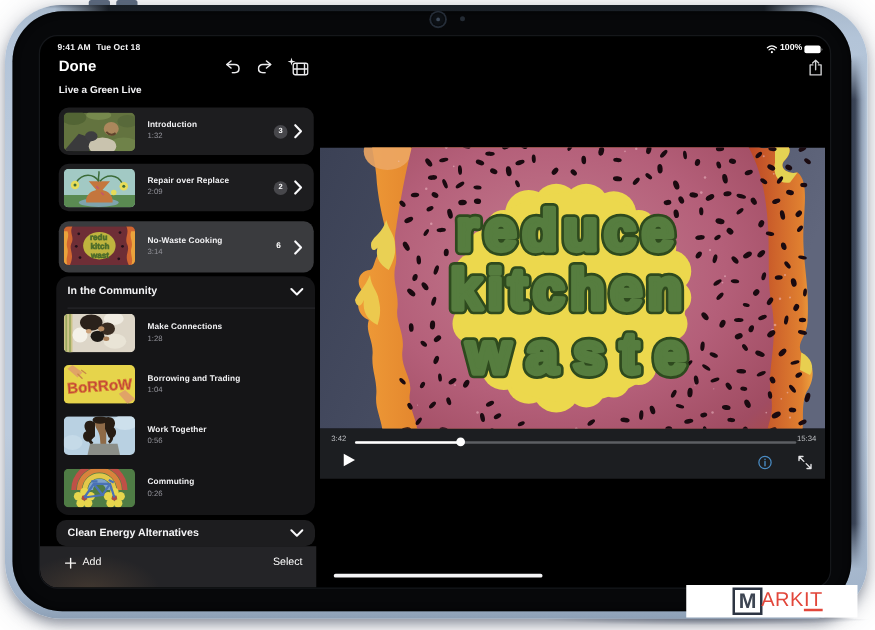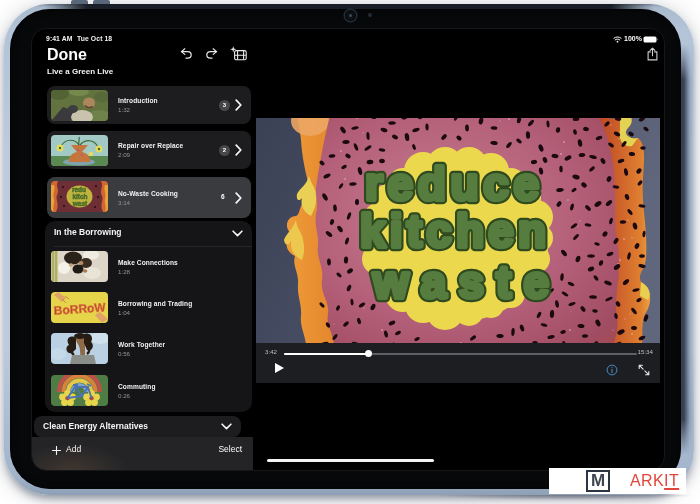--- a/index.html
+++ b/index.html
@@ -13,55 +13,55 @@
 .rband { position:absolute; right:0; top:40px; bottom:40px; width:22px; -webkit-mask-image:linear-gradient(180deg, transparent 0, #000 36px, #000 calc(100% - 36px), transparent 100%);
   background:linear-gradient(90deg, rgba(32,39,54,0.95) 0%, rgba(45,54,72,0.9) 55%, rgba(110,125,148,0.5) 80%, rgba(200,215,235,0) 100%); }
 .bezel { position:absolute; left:6px; top:5px; right:13px; bottom:6px; border-radius:40px; background:#07080a;
   box-shadow:inset 0 0 6px rgba(0,0,0,0.8); }
 .camera { position:absolute; left:341px; top:6px; width:11px; height:11px; border-radius:50%; background:#0d1116; box-shadow:inset 0 0 2px #000, 0 0 0 1.5px #252d38; }
 .camdot { position:absolute; left:345px; top:10px; width:3px; height:3px; border-radius:50%; background:#3c4858; }
 .mic { position:absolute; left:364px; top:9px; width:4px; height:4px; border-radius:50%; background:#242b34; }
 .screen { position:absolute; left:28px; top:25px; width:632px; height:441px; border-radius:14px; background:#000; overflow:hidden; outline:1px solid rgba(150,160,175,0.10); }
 .t { position:absolute; white-space:nowrap; }
 .statL { left:14px; top:6px; font-size:6.8px; font-weight:bold; color:#f4f4f6; letter-spacing:0.1px; }
-.done { left:15px; top:16.5px; font-size:16px; font-weight:bold; color:#fff; }
+.done { left:15px; top:16.5px; font-size:12px; font-weight:bold; color:#fff; }
 .seclbl { left:15px; top:38px; font-size:8px; font-weight:bold; color:#f4f4f6; }
 .icon { position:absolute; }
 .card { position:absolute; left:15px; width:204px; border-radius:8px; }
 .cthumb { position:absolute; left:4px; top:3.5px; width:57px; height:31px; border-radius:4px; overflow:hidden; }
 .cthumb svg, .lthumb svg { display:block; }
 .ctxt { position:absolute; left:71px; top:50%; transform:translateY(-53%); }
 .ct1 { font-size:6.6px; font-weight:bold; color:#f2f2f4; letter-spacing:0.1px; }
 .ct2 { font-size:6.2px; color:#93939a; margin-top:2px; }
 .badge { position:absolute; left:172px; width:11px; height:11px; border-radius:50%; background:#47474b; color:#fff; font-size:6px; font-weight:bold; text-align:center; line-height:11px; }
 .badgetxt { position:absolute; left:174px; color:#fff; font-size:6.6px; font-weight:bold; }
 .cchev { position:absolute; left:188px; }
 .group { position:absolute; left:13px; top:192px; width:207px; height:191px; border-radius:10px; background:#151517; }
 .ghead { position:absolute; left:9px; top:6px; font-size:8.5px; font-weight:bold; color:#f4f4f6; }
 .gchev { position:absolute; left:187px; top:9px; }
 .gdiv { position:absolute; left:9px; top:25px; width:198px; height:1px; background:#26262a; }
 .litem { position:absolute; left:0; width:207px; height:31px; }
 .lthumb { position:absolute; left:6px; top:0; width:57px; height:31px; border-radius:4px; overflow:hidden; }
 .ltxt { position:absolute; left:73px; top:50%; transform:translateY(-53%); }
-.ecard { position:absolute; left:2px; top:387px; width:207px; height:21px; border-radius:8px; background:#1d1d1f; }
+.ecard { position:absolute; left:13px; top:387px; width:207px; height:21px; border-radius:8px; background:#1d1d1f; }
 .toolbar { position:absolute; left:0; top:408px; width:221px; height:33px; background:#242427; border-radius:0 0 0 14px; }
 .toolbar::after { content:""; position:absolute; inset:0; border-radius:0 0 0 14px; background:radial-gradient(80px 40px at 18% 105%, rgba(140,105,70,0.28), transparent 70%); }
 .tAdd { position:absolute; left:34px; top:7px; font-size:8.5px; color:#fff; }
 .tSelect { position:absolute; right:11px; top:7px; font-size:8.5px; color:#fff; }
 .video { position:absolute; left:224px; top:89px; width:404px; height:225px; }
 .ctrl { position:absolute; left:224px; top:314px; width:404px; height:40px; background:#1c1e21; }
 .ctime { position:absolute; font-size:6.2px; color:#bcbec1; top:5px; }
 .track { position:absolute; left:28px; top:9.5px; width:353px; height:2px; border-radius:1px; background:#5c5f63; }
 .trackfill { position:absolute; left:0; top:0; width:84px; height:2px; border-radius:1px; background:#fff; }
 .knob { position:absolute; left:81px; top:-2.5px; width:7px; height:7px; border-radius:50%; background:#fff; }
 .play { position:absolute; left:19px; top:20px; width:0; height:0; border-left:9px solid #fff; border-top:5.5px solid transparent; border-bottom:5.5px solid transparent; }
 .homebar { position:absolute; left:235px; top:430px; width:167px; height:3px; border-radius:2px; background:#f4f4f6; }
 .wm { position:absolute; left:549px; top:468px; width:137px; height:26px; background:#fff; }
 .wmM { position:absolute; left:37px; top:2px; width:24px; height:22px; border:2px solid #2c3442; color:#3d4552; font-weight:bold; font-size:17px; text-align:center; line-height:18px; }
-.wmTxt { position:absolute; left:81px; top:3.5px; font-size:16px; color:#e2463a; letter-spacing:0.4px; }
+.wmTxt { position:absolute; left:60px; top:3.5px; font-size:16px; color:#e2463a; letter-spacing:0.4px; }
 .wmTxt u { text-decoration-thickness:1.5px; text-underline-offset:2px; }
 .shadow2 { position:absolute; left:430px; top:493px; width:270px; height:8px; background:radial-gradient(60% 100% at 50% 0%, rgba(75,85,105,0.7), rgba(120,130,150,0.0) 90%); border-radius:50%; }
 </style></head>
 <body>
 <div class="shadow2"></div>
 <div class="btnTop" style="left:71px"></div>
 <div class="btnTop" style="left:93px"></div>
 <div class="device">
   <div class="tband"></div>
   <div class="rband"></div>
@@ -206,21 +206,21 @@
           <div class="ct2">3:14</div>
         </div>
 <div class="badgetxt" style="top:16.0px">6</div>
         <div class="cchev" style="top:14.5px">
           <svg width="7" height="12" viewBox="0 0 7 12">
             <path d="M1.2,1.2 L5.8,6 L1.2,10.8" fill="none" stroke="#f8f8fa" stroke-width="1.7" stroke-linecap="round" stroke-linejoin="round"></path>
           </svg>
         </div>
       </div>
     <div class="group">
-      <div class="ghead">In the Borrowing</div>
+      <div class="ghead">In the Community</div>
       <div class="gchev">
           <svg width="11" height="7" viewBox="0 0 11 7">
             <path d="M1.1,1.2 L5.5,5.6 L9.9,1.2" fill="none" stroke="#f8f8fa" stroke-width="1.6" stroke-linecap="round" stroke-linejoin="round"></path>
           </svg>
         </div>
       <div class="gdiv"></div>
       <div class="litem" style="top:30px">
 <div class="lthumb">
             <svg width="57" height="31" viewBox="0 0 57 31">
 <rect width="57" height="31" fill="#ddd6c8"></rect>

